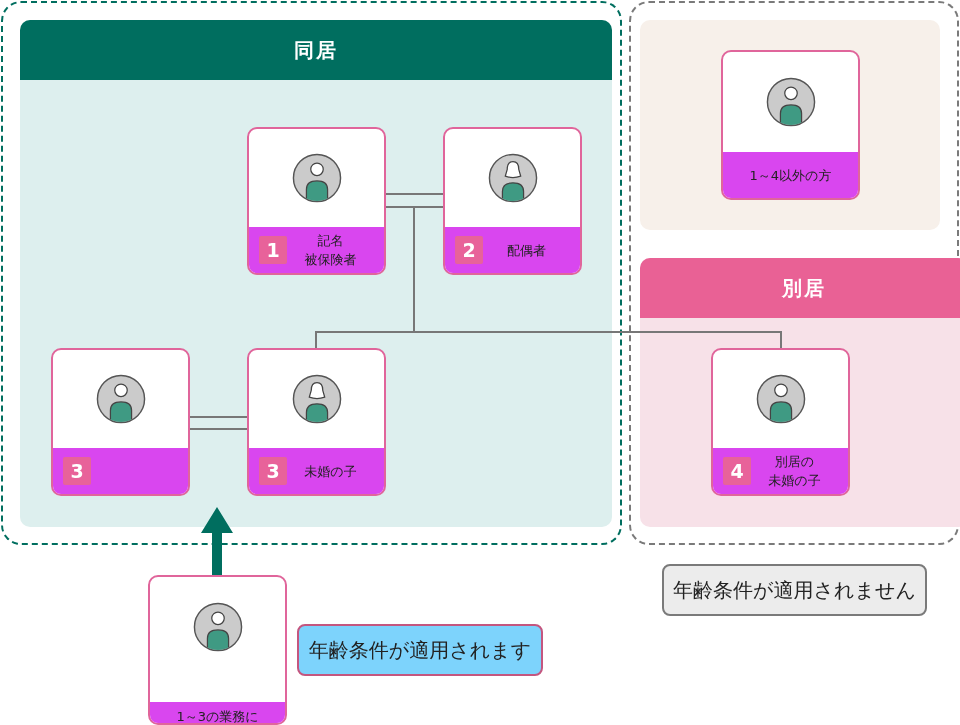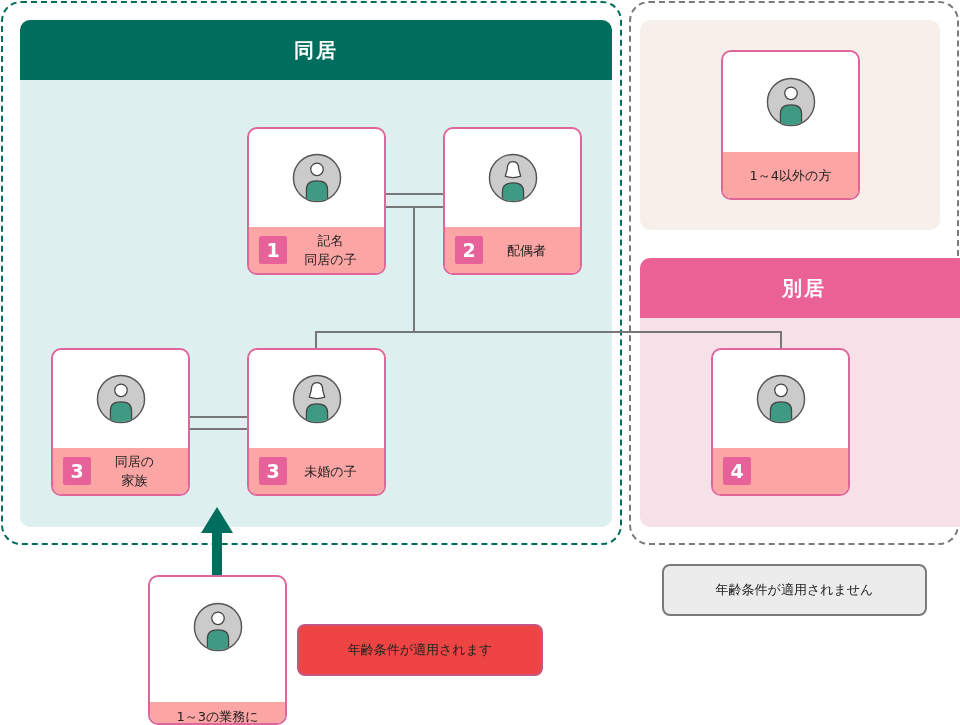--- a/index.html
+++ b/index.html
@@ -9,28 +9,28 @@
   .dash-green { left:1px; top:1px; width:621px; height:544px; border:2px dashed #006e5f; border-radius:20px; box-sizing:border-box; }
   .dash-gray { left:629px; top:1px; width:330px; height:544px; border:2px dashed #7a7a7a; border-radius:20px; box-sizing:border-box; }
   .panel-dokyo { left:20px; top:20px; width:592px; height:507px; background:#ddefee; border-radius:10px; overflow:hidden; }
   .panel-head { height:60px; color:#fff; font-size:20px; font-weight:bold; display:flex; align-items:center; justify-content:center; letter-spacing:2px; }
   .head-green { background:#006e5f; }
   .head-pink { background:#e96195; }
   .panel-other { left:640px; top:20px; width:300px; height:210px; background:#f7f0ea; border-radius:10px; }
   .panel-bekkyo { left:640px; top:258px; width:328px; height:269px; background:#f7e1e8; border-radius:10px; overflow:hidden; }
   .card { position:absolute; width:139px; height:148px; background:#fff; border:2px solid #e0659b; border-radius:10px; box-sizing:border-box; overflow:hidden; }
   .card .top { height:98px; display:flex; align-items:center; justify-content:center; }
-  .card .bottom { height:46px; background:#fca5a5; display:flex; align-items:center; padding:0 10px; box-sizing:border-box; }
+  .card .bottom { height:46px; background:#d946ef; display:flex; align-items:center; padding:0 10px; box-sizing:border-box; }
   .num { width:28px; height:28px; background:#e8629a; color:#fff; font-weight:bold; font-size:19px; display:flex; align-items:center; justify-content:center; border-radius:2px; flex-shrink:0; }
   .label { flex:1; text-align:center; font-size:13px; line-height:19px; white-space:pre-line; }
   .label-center { width:100%; text-align:center; font-size:13px; line-height:19px; white-space:pre-line; }
   .avatar svg { display:block; }
   .line { position:absolute; background:#777; }
-  .note { position:absolute; font-size:13px; display:flex; align-items:center; justify-content:center; box-sizing:border-box; border-radius:8px; }
-  .note-pink { background:#ef4444; border:2px solid #c4567f; }
+  .note { position:absolute; font-size:20px; display:flex; align-items:center; justify-content:center; box-sizing:border-box; border-radius:8px; }
+  .note-pink { background:#7dd3fc; border:2px solid #c4567f; }
   .note-gray { background:#ececec; border:2px solid #7a7a7a; }
 </style>
 </head>
 <body>
 
 <div class="abs dash-green"></div>
 <div class="abs dash-gray"></div>
 
 <div class="abs panel-dokyo">
   <div class="panel-head head-green">同居</div>
@@ -84,21 +84,21 @@
   <div class="top">
       <span class="avatar">
         <svg width="50" height="50">
           <use href="#av-male"></use>
         </svg>
       </span>
     </div>
   <div class="bottom">
     <div class="num">1</div>
     <div class="label">記名
-同居の子</div>
+被保険者</div>
   </div>
 </div>
 
 <div class="card" style="left:443px; top:127px;">
   <div class="top">
       <span class="avatar">
         <svg width="50" height="50">
           <use href="#av-female"></use>
         </svg>
       </span>
@@ -112,22 +112,20 @@
 <div class="card" style="left:51px; top:348px;">
   <div class="top">
       <span class="avatar">
         <svg width="50" height="50">
           <use href="#av-male"></use>
         </svg>
       </span>
     </div>
   <div class="bottom">
     <div class="num">3</div>
-    <div class="label">同居の
-家族</div>
   </div>
 </div>
 
 <div class="card" style="left:247px; top:348px;">
   <div class="top">
       <span class="avatar">
         <svg width="50" height="50">
           <use href="#av-female"></use>
         </svg>
       </span>
@@ -141,20 +139,22 @@
 <div class="card" style="left:711px; top:348px;">
   <div class="top">
       <span class="avatar">
         <svg width="50" height="50">
           <use href="#av-male"></use>
         </svg>
       </span>
     </div>
   <div class="bottom">
     <div class="num">4</div>
+    <div class="label">別居の
+未婚の子</div>
   </div>
 </div>
 
 <div class="card" style="left:721px; top:50px; height:150px;">
   <div class="top" style="height:100px;">
       <span class="avatar">
         <svg width="50" height="50">
           <use href="#av-male"></use>
         </svg>
       </span>

